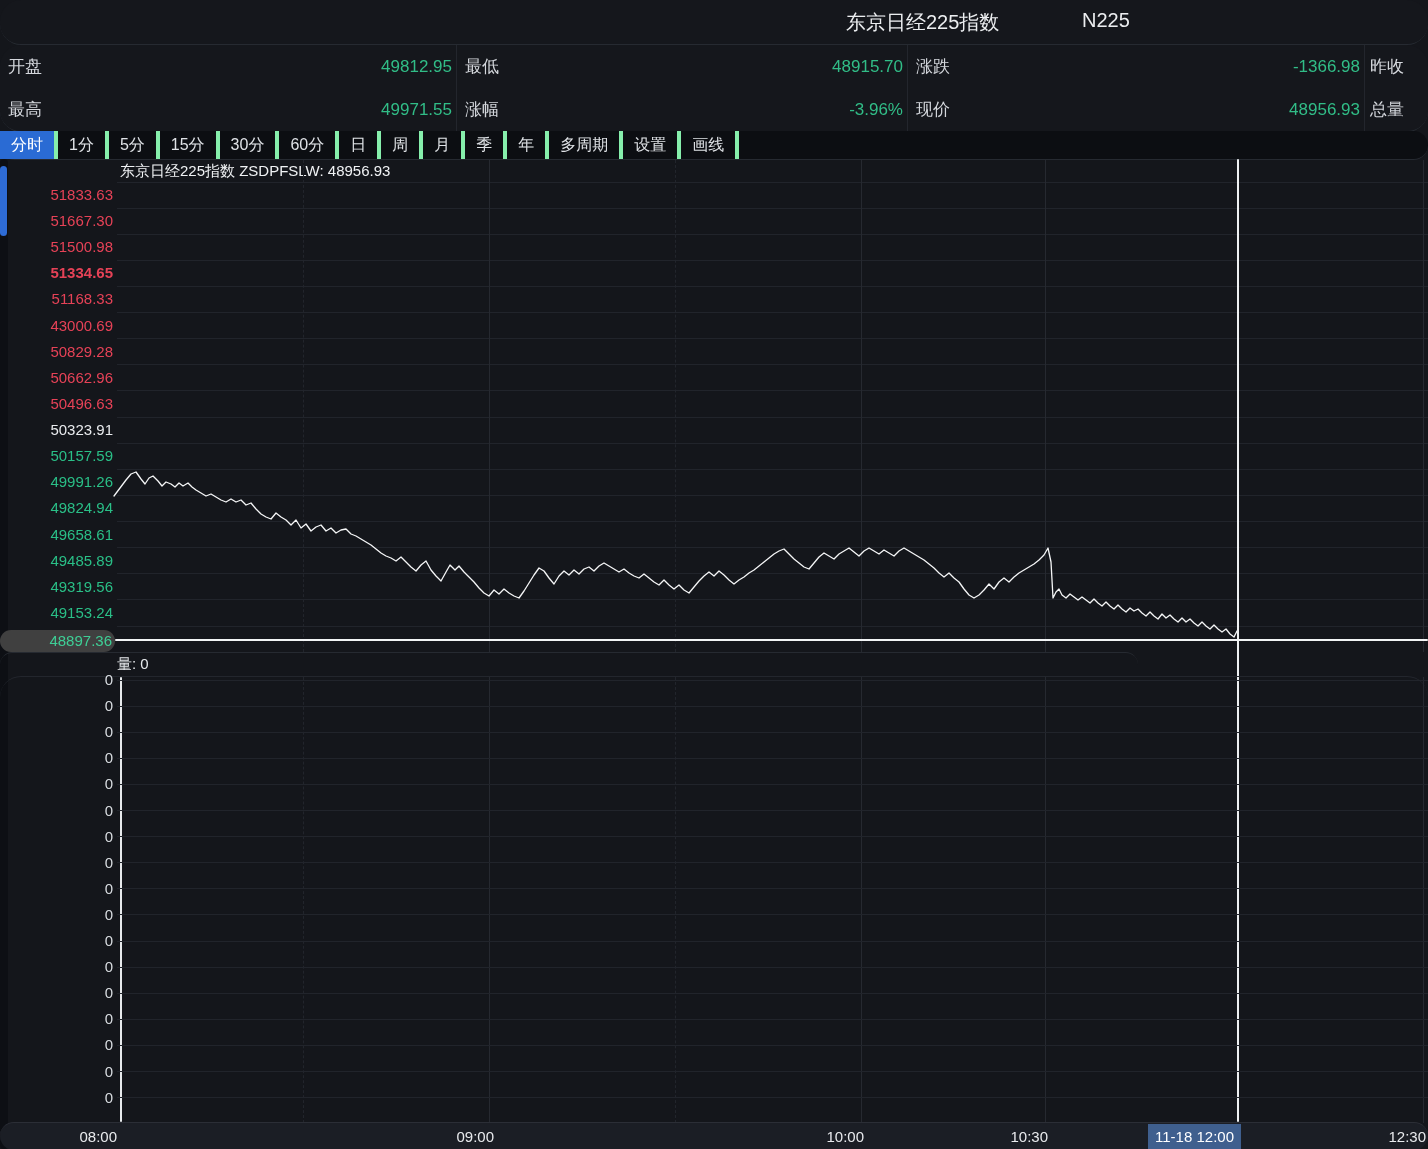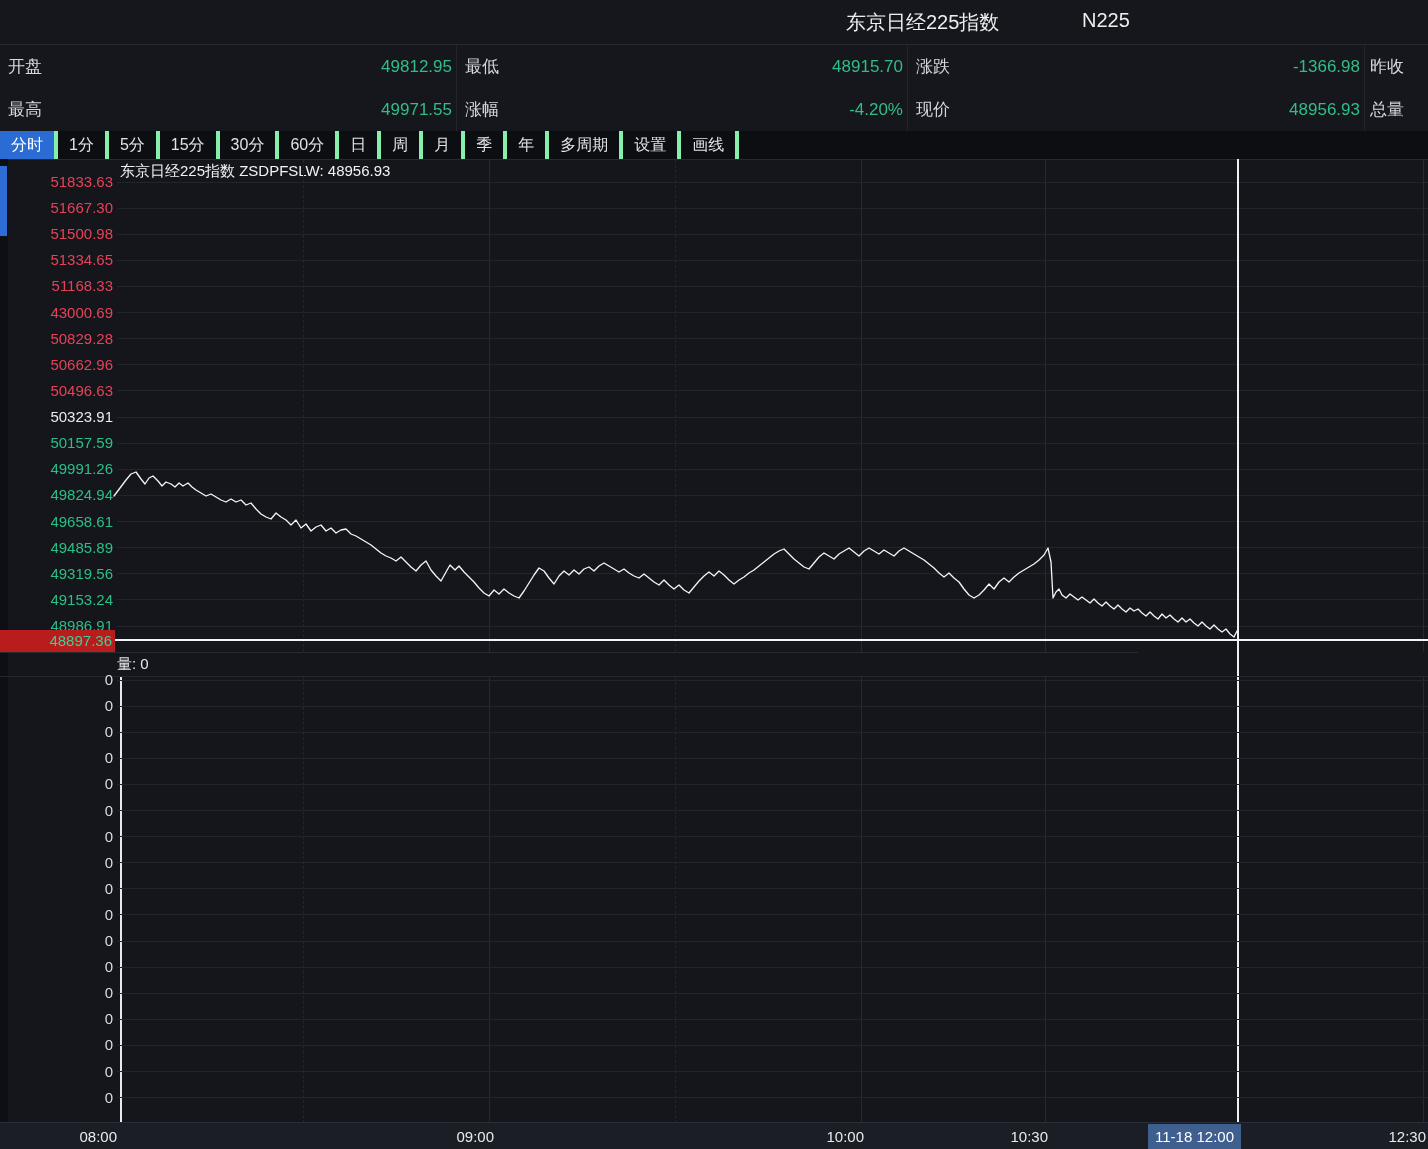--- a/index.html
+++ b/index.html
@@ -1,19 +1,19 @@
 <!DOCTYPE html>
 <html><head>
 <meta charset="utf-8">
 <style>
   html,body{margin:0;padding:0;background:#14161b;}
   body{width:1428px;height:1149px;position:relative;overflow:hidden;
        font-family:"Liberation Sans","DejaVu Sans",sans-serif;
        -webkit-font-smoothing:antialiased;color:#d6d9de;}
-  .abs{position:absolute;}
+  .abs{position:absolute;border-radius:21px;}
 
   
   #title-row{left:0;top:0;width:1428px;height:44px;background:#15171c;border-bottom:1px solid #262a31;}
   #index-title{left:846px;top:9px;font-size:20px;color:#eceef0;}
   #index-symbol{left:1082px;top:9px;font-size:20px;color:#eceef0;}
 
   #stats{left:0;top:45px;width:1428px;height:86px;background:#15171c;border-bottom:1px solid #262a31;}
   .stat-row{position:absolute;left:0;width:1428px;height:43px;display:flex;}
   .stat-cell{box-sizing:border-box;height:43px;display:flex;align-items:center;
              justify-content:space-between;padding:0 4px 0 8px;border-right:1px solid #23262d;}
@@ -31,32 +31,32 @@
   
   #main-pane{left:0;top:159px;width:1428px;height:493px;}
   #vol-header{left:0;top:652px;width:1138px;height:24px;border-top:1px solid #262a31;}
   #vol-label{left:117px;top:2px;font-size:15px;color:#e6e9ec;}
   #vol-pane{left:0;top:676px;width:1428px;height:446px;border-top:1px solid #23262d;}
   #x-axis{left:0;top:1122px;width:1428px;height:27px;background:#1b1e25;border-top:1px solid #2b2e36;}
 
   #left-rail{left:0;top:159px;width:8px;height:990px;background:#0d0f14;}
   #rail-thumb{left:0;top:7px;width:7px;height:70px;background:#2e6cd6;}
 
-  .y-label{position:absolute;left:0;width:113px;text-align:right;font-size:15px;line-height:18px;}
+  .y-label{position:absolute;left:0;width:113px;text-align:right;font-size:15px;line-height:18px;margin-top:13px;}
   .y-label.up{color:#e64257;} .y-label.down{color:#2abf87;} .y-label.flat{color:#e9ebee;}
   .grid-h{position:absolute;left:117px;width:1311px;height:1px;background:#21242b;}
   .grid-v{position:absolute;width:1px;background:#262930;}
   .grid-v.dotted{background:none;border-left:1px dashed #22252c;}
 
   #price-svg{position:absolute;left:0;top:159px;width:1428px;height:493px;}
   #chart-caption{left:120px;top:3px;font-size:15px;color:#f0f2f4;white-space:nowrap;}
 
   #crosshair-v{left:1237px;top:159px;width:2px;height:963px;background:#eef0f2;}
   #last-price-line{left:115px;top:639px;width:1313px;height:2px;background:#f2f4f5;}
-  #cursor-price{left:0;top:630px;width:115px;height:22px;background:#b91c1c;
+  #cursor-price{left:0;top:630px;width:115px;height:22px;background:#404040;
                 text-align:right;box-sizing:border-box;padding:2px 3px 0 0;
                 font-size:15px;color:#3ecf96;}
 
   .vol-zero{position:absolute;left:0;width:113px;text-align:right;font-size:15px;line-height:18px;color:#d8dce0;}
   #vol-axis-line{left:120px;top:676px;width:2px;height:445px;background:#e7eaec;}
 
   .x-label{position:absolute;top:4px;height:20px;line-height:20px;font-size:15px;color:#e8eaed;white-space:nowrap;}
   .x-label.highlight{background:#3f5f8e;color:#ffffff;padding:0 7px;top:1px;height:25px;line-height:25px;}
 </style>
 </head>
@@ -85,21 +85,21 @@
       <span class="stat-label">昨收</span>
     </div>
   </div>
   <div class="stat-row" style="top:43px;">
     <div class="stat-cell c1">
       <span class="stat-label">最高</span>
       <span class="stat-value">49971.55</span>
     </div>
     <div class="stat-cell c2">
       <span class="stat-label">涨幅</span>
-      <span class="stat-value">-4.20%</span>
+      <span class="stat-value">-3.96%</span>
     </div>
     <div class="stat-cell c3">
       <span class="stat-label">现价</span>
       <span class="stat-value">48956.93</span>
     </div>
     <div class="stat-cell c4">
       <span class="stat-label">总量</span>
     </div>
   </div>
 </div>
@@ -123,21 +123,21 @@
 
 <div class="abs" id="main-pane">
   <div class="abs" id="chart-caption">东京日经225指数 ZSDPFSLW: 48956.93</div>
 <div class="grid-h" style="top: 22.5px;"></div>
     <div class="y-label up" style="top: 14px;">51833.63</div>
     <div class="grid-h" style="top: 48.62px;"></div>
     <div class="y-label up" style="top: 40.12px;">51667.30</div>
     <div class="grid-h" style="top: 74.74px;"></div>
     <div class="y-label up" style="top: 66.24px;">51500.98</div>
     <div class="grid-h" style="top: 100.86px;"></div>
-    <div class="y-label up" style="top: 92.36px;">51334.65</div>
+    <div class="y-label up" style="top: 92.36px; font-weight: bold;">51334.65</div>
     <div class="grid-h" style="top: 126.98px;"></div>
     <div class="y-label up" style="top: 118.48px;">51168.33</div>
     <div class="grid-h" style="top: 153.1px;"></div>
     <div class="y-label up" style="top: 144.6px;">43000.69</div>
     <div class="grid-h" style="top: 179.22px;"></div>
     <div class="y-label up" style="top: 170.72px;">50829.28</div>
     <div class="grid-h" style="top: 205.34px;"></div>
     <div class="y-label up" style="top: 196.84px;">50662.96</div>
     <div class="grid-h" style="top: 231.46px;"></div>
     <div class="y-label up" style="top: 222.96px;">50496.63</div>

